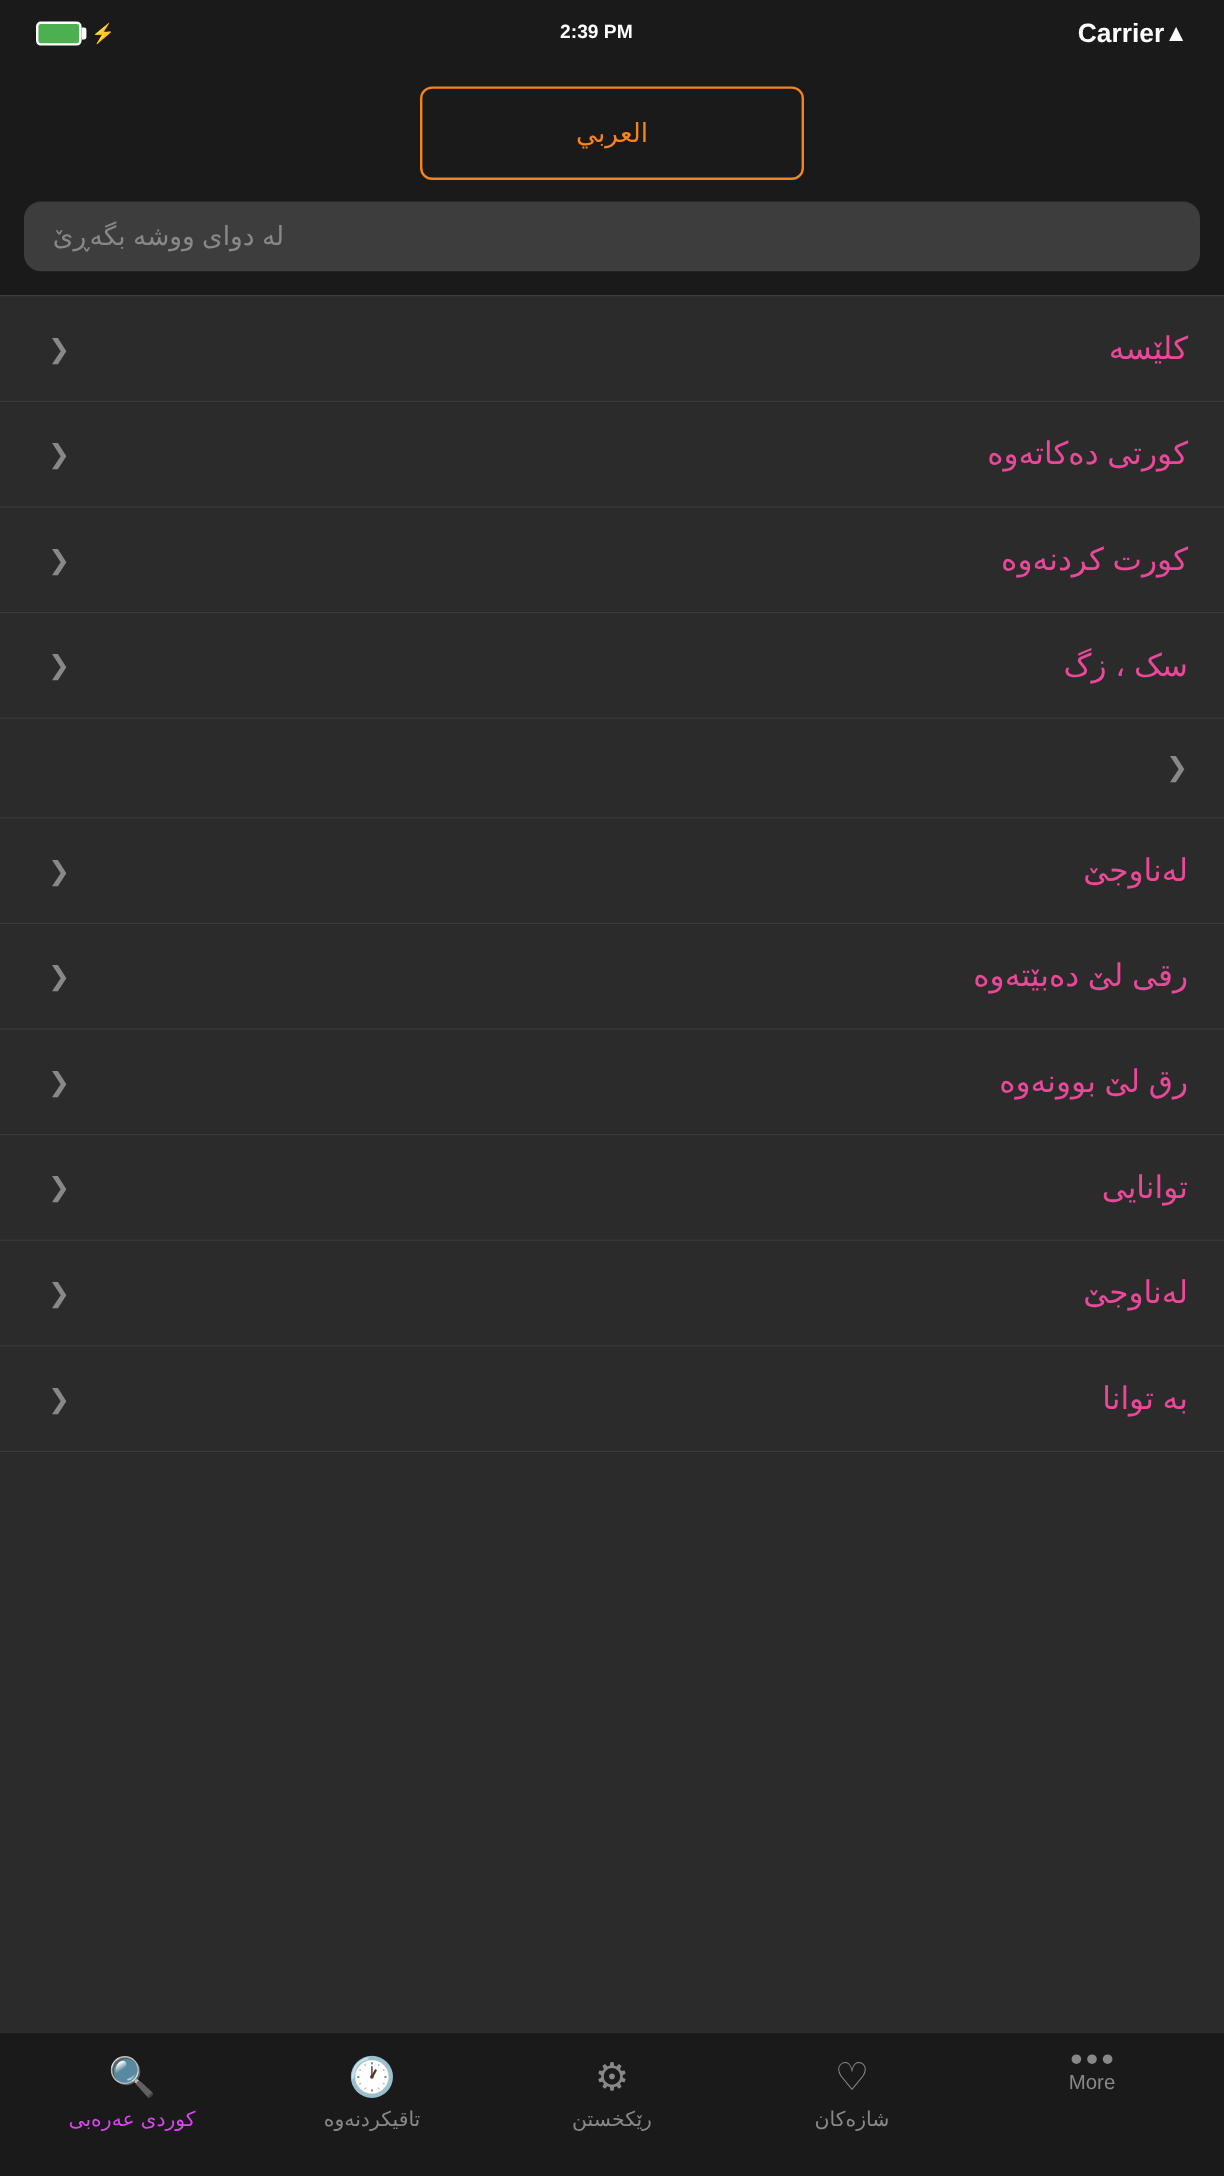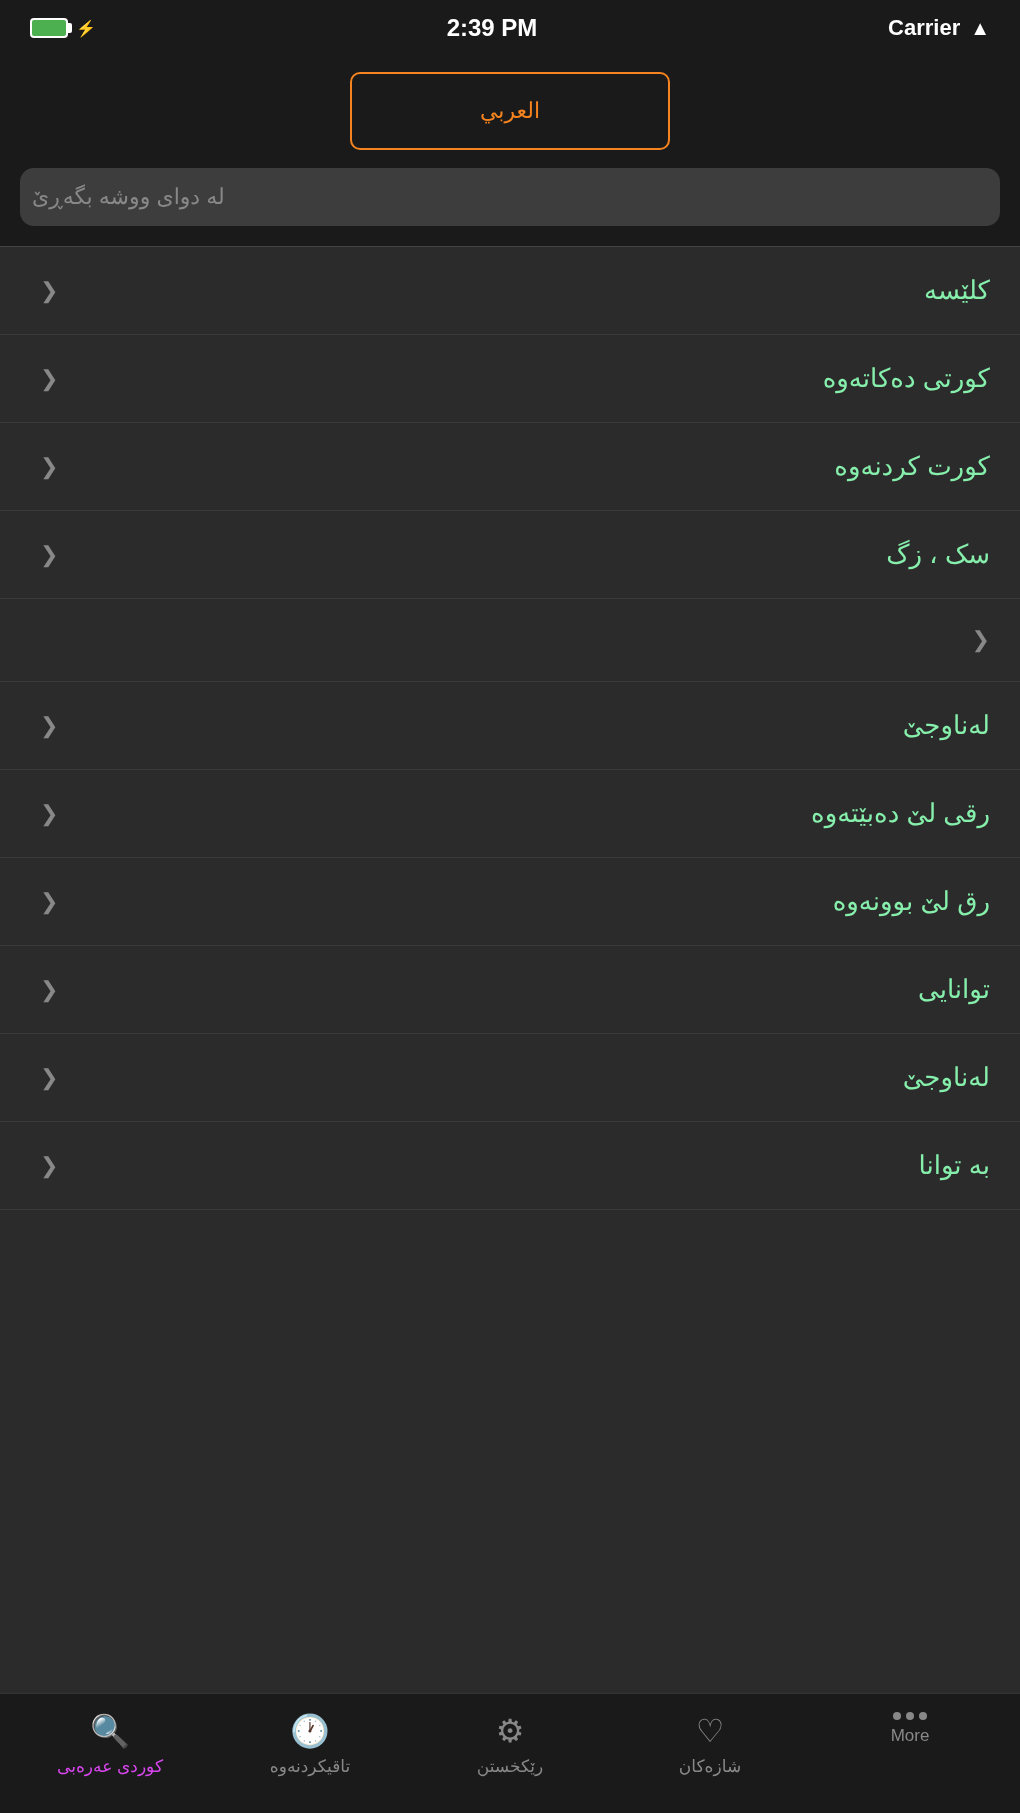--- a/index.html
+++ b/index.html
@@ -18,31 +18,30 @@
       background: #1a1a1a;
       display: flex;
       justify-content: space-between;
       align-items: center;
       padding: 12px 30px;
       height: 56px;
     }
     .status-left {
       display: flex;
       align-items: center;
-      gap: 10px;
       font-size: 22px;
       font-weight: 600;
       color: #fff;
       direction: ltr;
     }
     .wifi-icon {
       font-size: 20px;
     }
     .status-time {
-      font-size: 24px;
+      font-size: 16px;
       font-weight: 600;
       color: #fff;
       direction: ltr;
     }
     .status-right {
       display: flex;
       align-items: center;
       gap: 8px;
       direction: ltr;
     }
@@ -102,21 +101,21 @@
     }
     .tab-btn.active {
       background: #f5831f;
       color: #fff;
     }
 
     
     .search-bar {
       background: #3d3d3d;
       border-radius: 14px;
-      padding: 16px 12px;
+      padding: 16px 24px;
       display: flex;
       align-items: center;
       justify-content: flex-end;
     }
     .search-placeholder {
       color: #888;
       font-size: 22px;
       direction: rtl;
     }
 
@@ -135,21 +134,21 @@
       display: flex;
       align-items: center;
       justify-content: space-between;
       padding: 28px 30px;
       border-bottom: 1px solid #3a3a3a;
       direction: rtl;
     }
 
     .list-item-text {
       font-size: 26px;
-      color: #86efac;
+      color: #ec4899;
       direction: rtl;
       text-align: right;
     }
 
     .list-item-chevron {
       color: #888;
       font-size: 22px;
       margin-left: 10px;
     }
 

